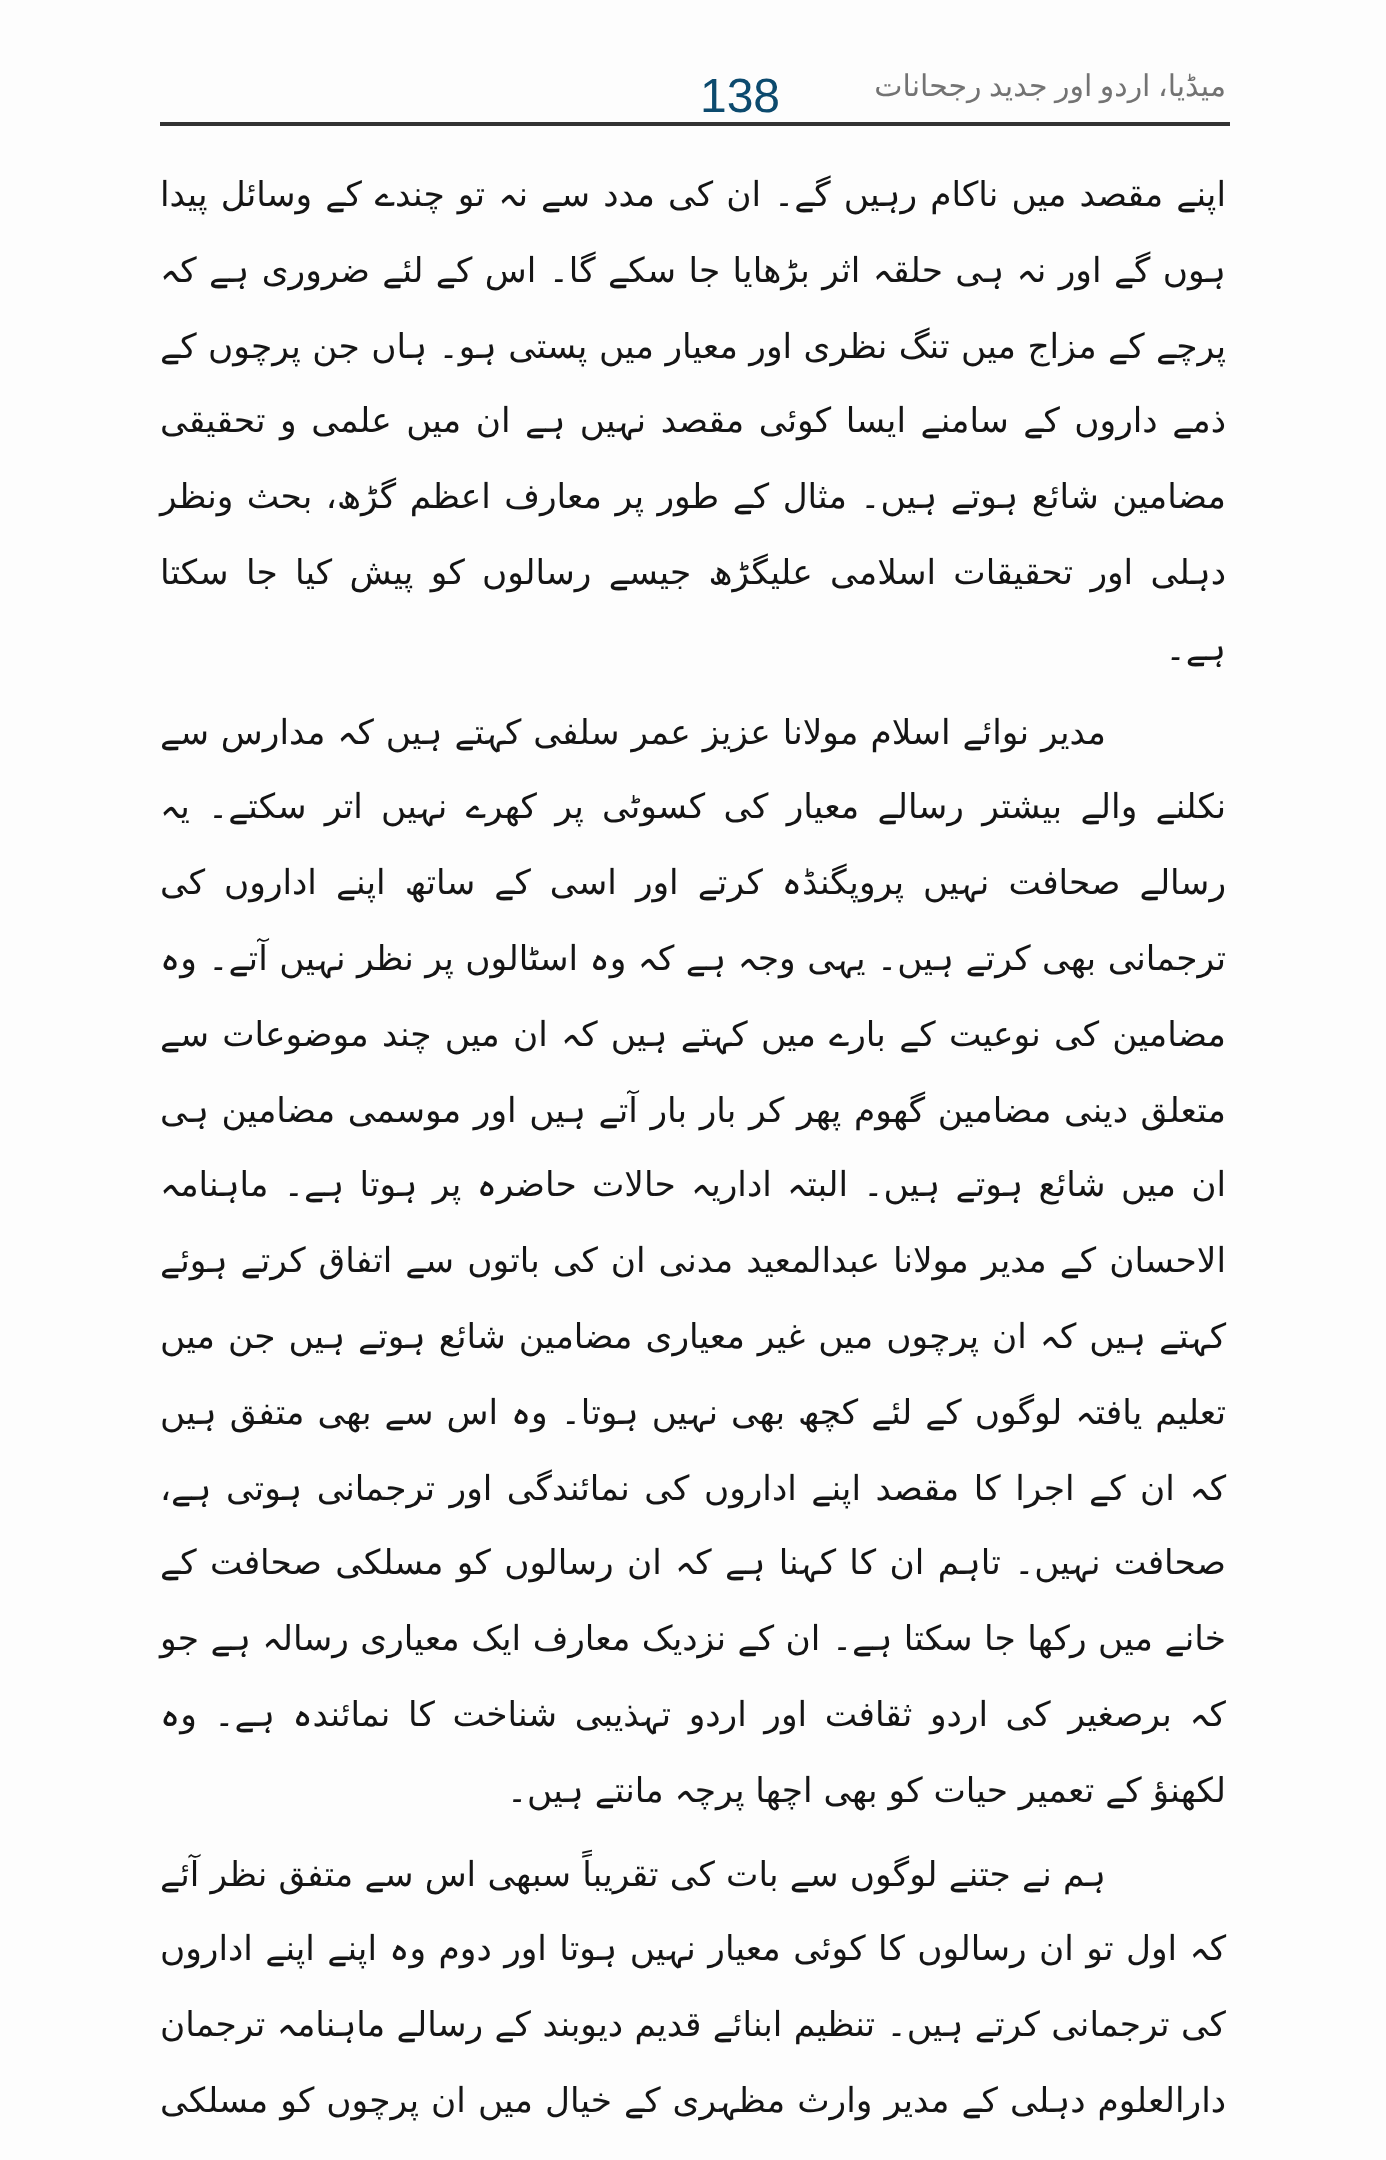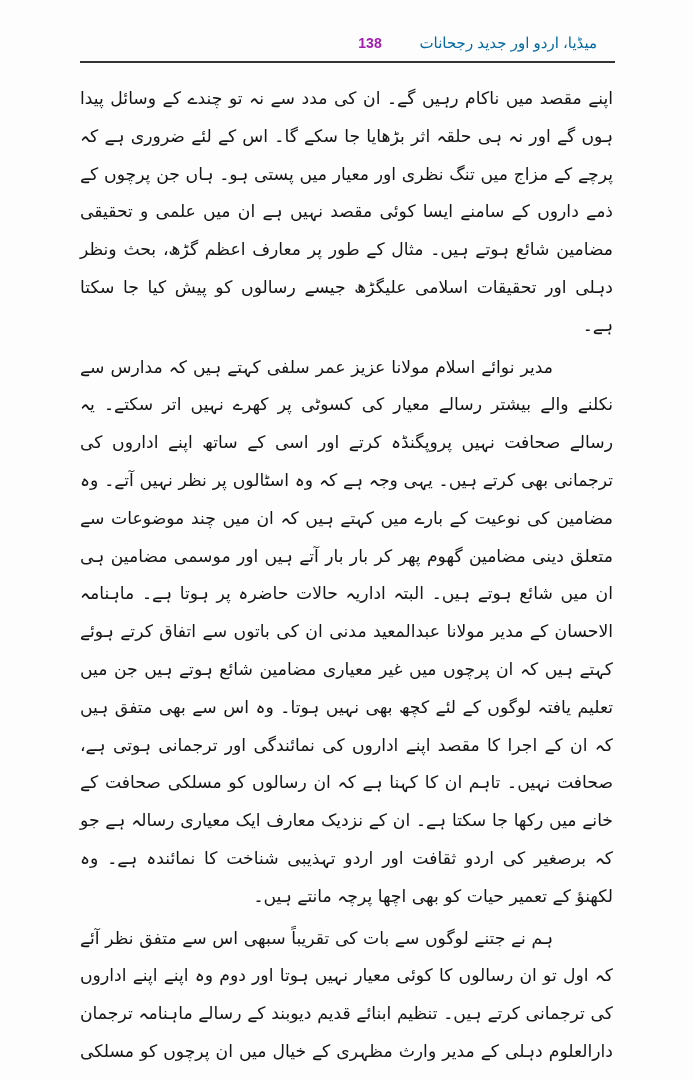--- a/index.html
+++ b/index.html
@@ -6,26 +6,26 @@
   body {
     width: 693px; height: 1080px; background: #fdfdfd; overflow: hidden;
     position: relative; color: #1a1a1a;
   }
   .page { position: absolute; left: 0; top: 0; width: 693px; height: 1080px; }
   .header {
     position: absolute; left: 80px; top: 30px; width: 535px; height: 32px;
   }
   .page-number {
     position: absolute; left: 260px; top: 5px; width: 60px; text-align: center;
-    font-family: "Liberation Sans", sans-serif; font-weight: bold; font-size: 14px;
-    color: #a21caf;
+    font-family: "Liberation Sans", sans-serif; font-weight: normal; font-size: 24px;
+    color: #0c4a6e;
   }
   .running-title {
-    position: absolute; right: 18px; top: 4px; direction: rtl;
-    font-family: Liberation Sans, sans-serif; font-size: 15px; color: #0369a1;
+    position: absolute; right: 2px; top: 4px; direction: rtl;
+    font-family: Liberation Serif, serif; font-size: 15px; color: #737373;
   }
   .rule {
     position: absolute; left: 80px; top: 61px; width: 535px; height: 2px; background: #333;
   }
   .body-text {
     position: absolute; left: 76px; top: 76px; width: 541px;
     direction: rtl; text-align: justify; text-align-last: right;
     font-family: "DejaVu Sans", sans-serif; font-size: 17.2px; line-height: 37.8px;
     color: #151515;
   }

